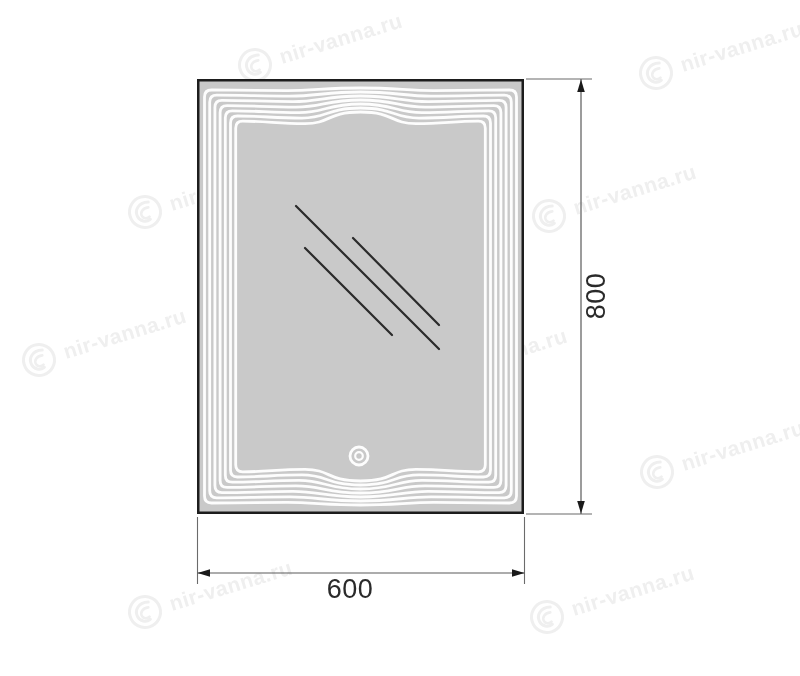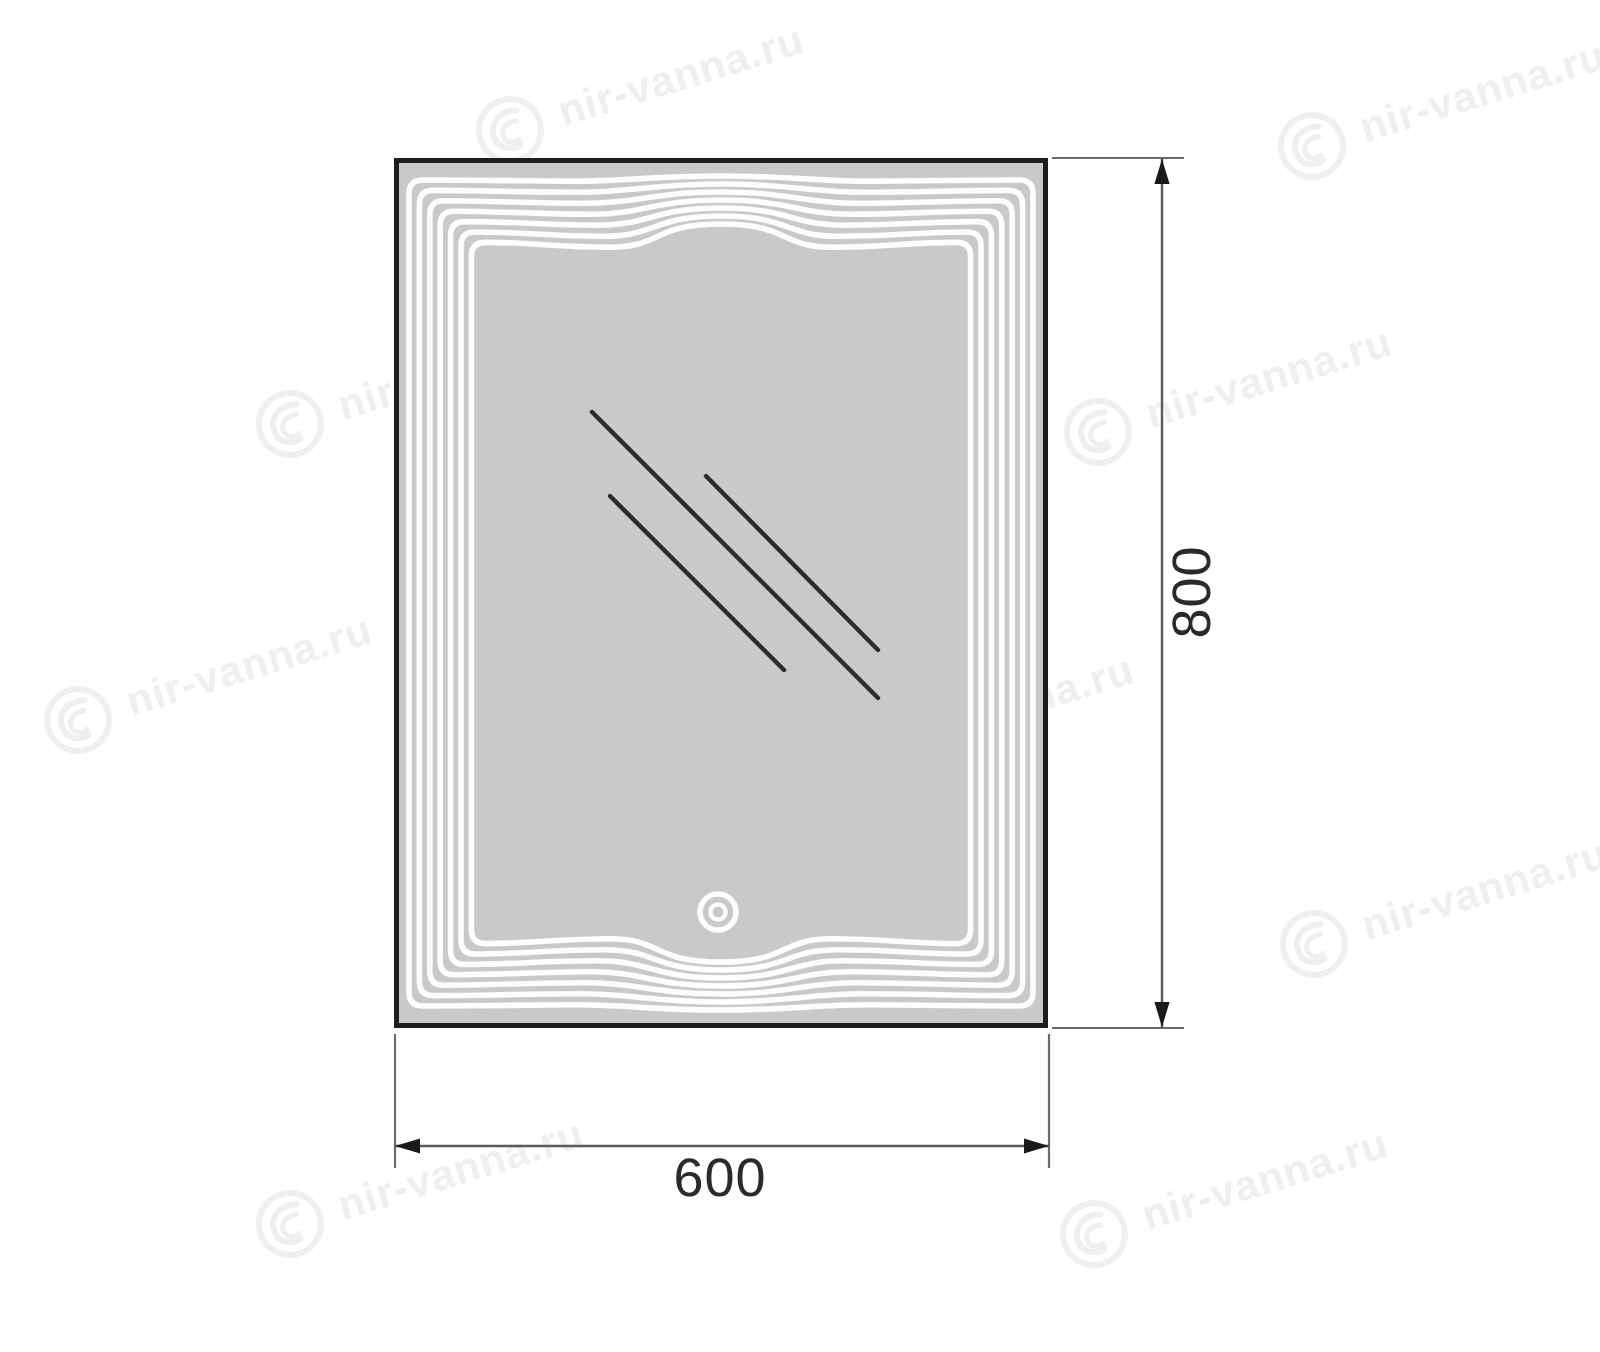--- a/index.html
+++ b/index.html
@@ -37,21 +37,21 @@
     z-index: 2;
   }
   .dim-label {
     position: absolute;
     z-index: 3;
     font-size: 27px;
     color: #2a2a2a;
     letter-spacing: 0.5px;
   }
   .width-label {
-    left: 310px; top: 574px;
+    left: 300px; top: 574px;
     width: 100px;
     text-align: center;
   }
   .height-label {
     left: 566px; top: 266px;
     width: 60px; height: 60px;
     display: flex; align-items: center; justify-content: center;
     transform: rotate(-90deg);
   }
 </style>

